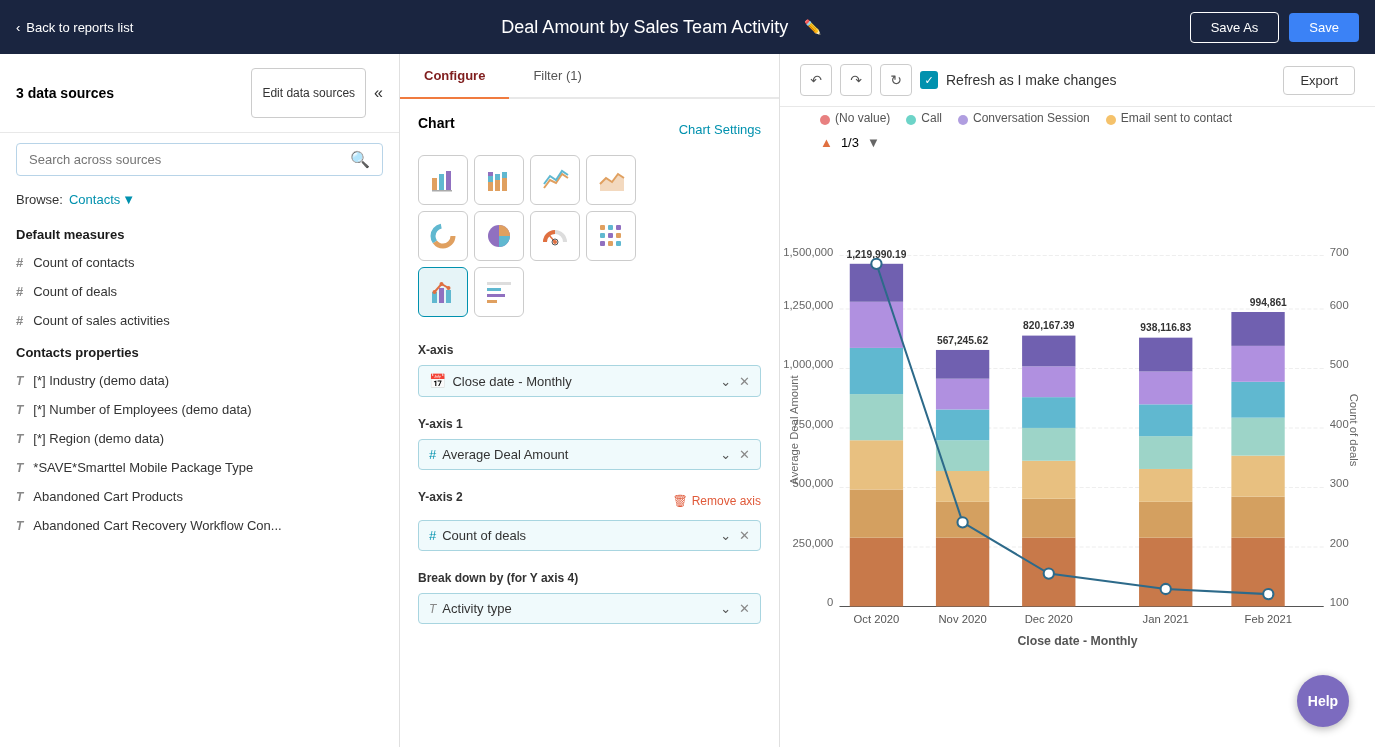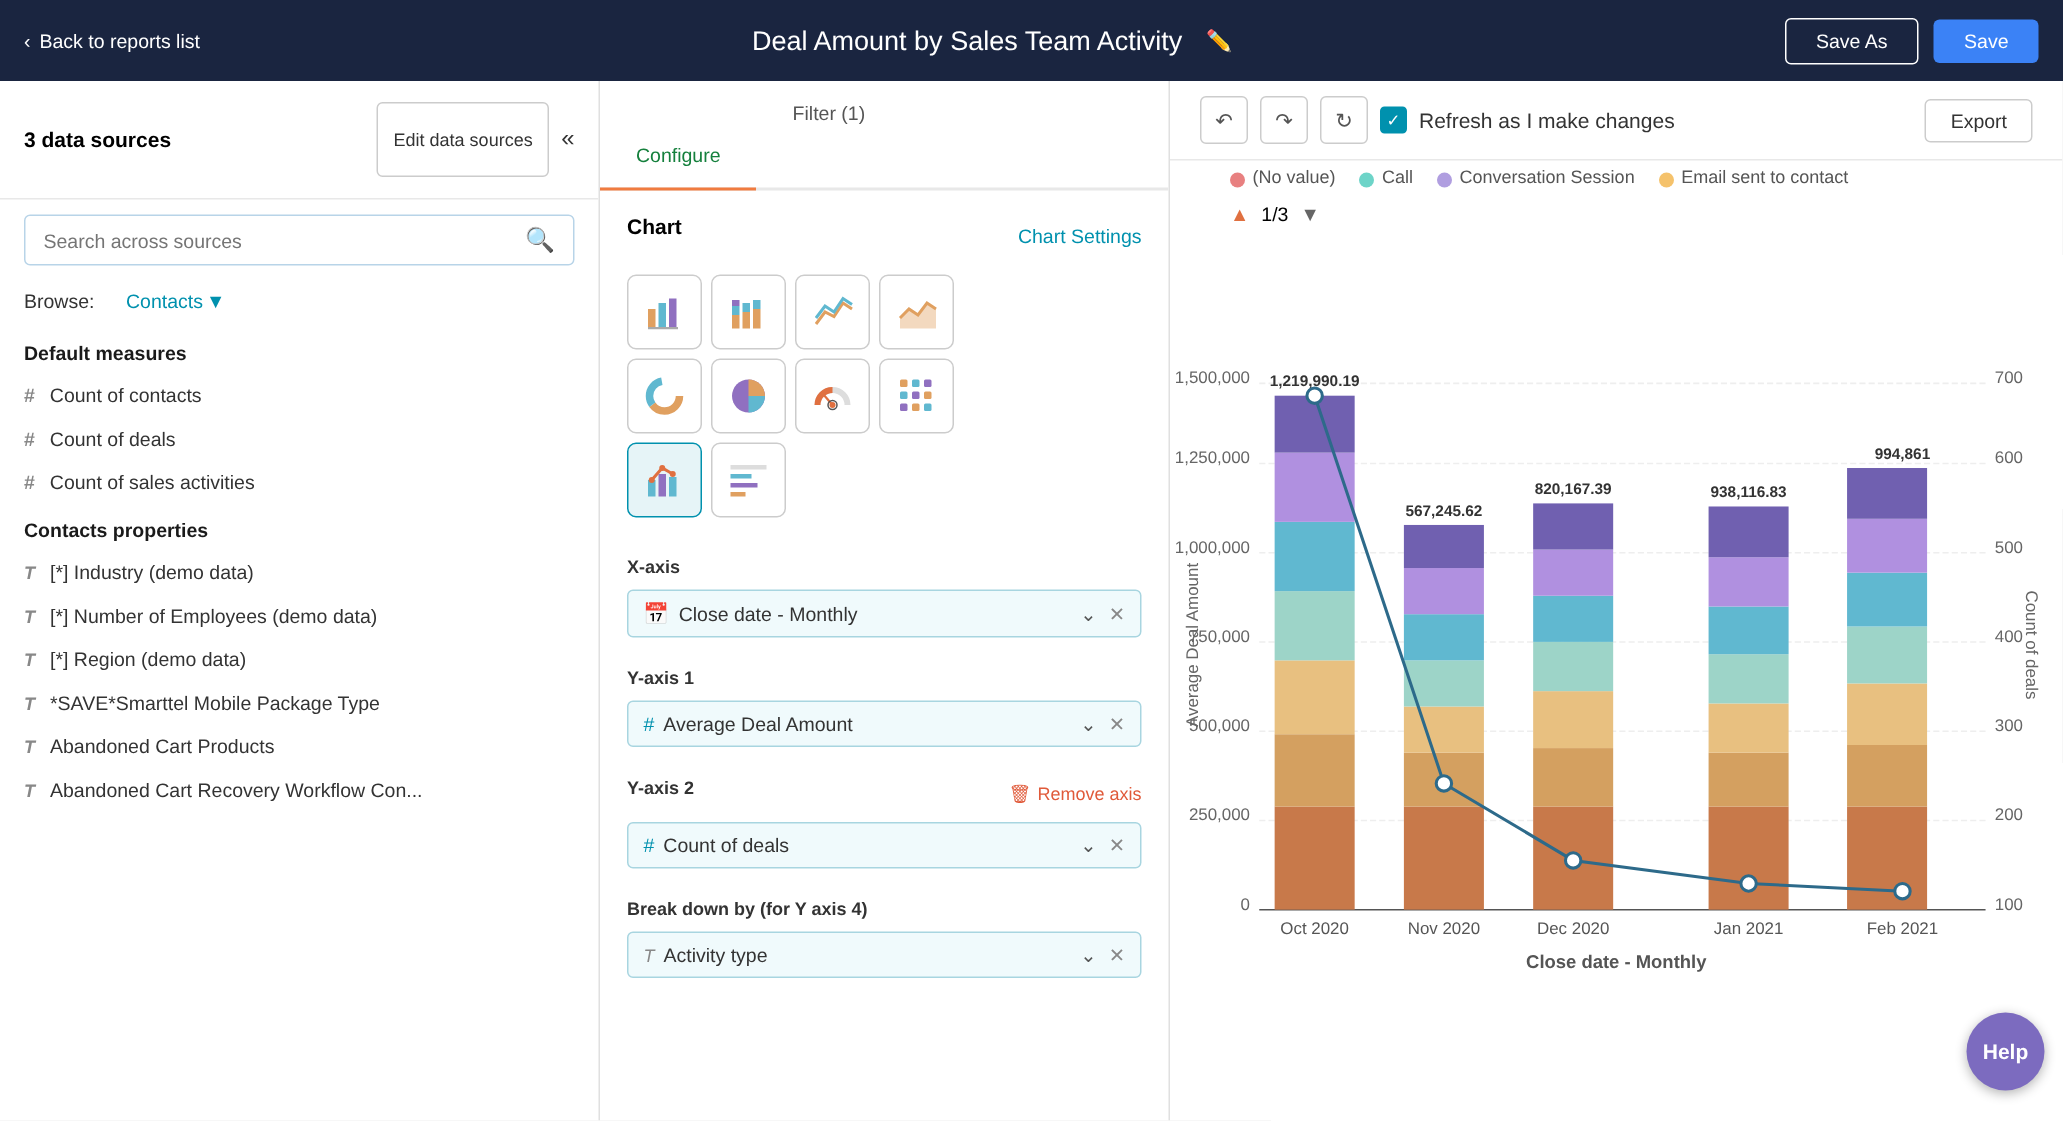--- a/index.html
+++ b/index.html
@@ -25,35 +25,35 @@
     
     .sidebar { width: 400px; min-width: 400px; background: white; border-right: 1px solid #e0e0e0; display: flex; flex-direction: column; overflow-y: auto; }
     .sidebar-header { padding: 14px 16px; display: flex; align-items: center; justify-content: space-between; border-bottom: 1px solid #e8e8e8; }
     .data-sources-label { font-weight: 600; font-size: 14px; }
     .sidebar-header-right { display: flex; align-items: center; gap: 8px; }
     .edit-data-btn { border: 1px solid #ccc; background: white; padding: 17px 10px; border-radius: 4px; cursor: pointer; font-size: 12px; color: #333; }
     .collapse-btn { background: none; border: none; cursor: pointer; color: #333; font-size: 16px; }
     .search-box { margin: 10px 16px; display: flex; align-items: center; border: 1.5px solid #b8d4e8; border-radius: 4px; padding: 6px 12px; }
     .search-box input { border: none; outline: none; flex: 1; font-size: 13px; color: #555; }
     .search-icon { color: #0091ae; font-size: 16px; }
-    .browse-row { padding: 6px 16px 10px; display: flex; align-items: center; gap: 21px; color: #333; font-size: 13px; }
+    .browse-row { padding: 6px 16px 10px; display: flex; align-items: center; gap: 6px; color: #333; font-size: 13px; }
     .browse-link { color: #0091ae; font-weight: 500; cursor: pointer; display: flex; align-items: center; gap: 2px; }
 
     .sidebar-section-title { padding: 10px 16px 6px; font-weight: 700; font-size: 13px; color: #1a1a1a; }
     .sidebar-item { display: flex; align-items: center; gap: 10px; padding: 7px 16px; cursor: pointer; color: #333; font-size: 13px; }
     .item-hash { color: #888; font-weight: 600; }
     .item-T { color: #888; font-weight: 600; font-style: italic; font-size: 12px; }
 
     
     .middle-panel { width: 380px; min-width: 340px; background: white; border-right: 1px solid #e0e0e0; display: flex; flex-direction: column; overflow-y: auto; }
 
     
     .tabs { display: flex; border-bottom: 2px solid #e8e8e8; }
     .tab { padding: 14px 24px; cursor: pointer; font-size: 13px; color: #555; border-bottom: 2px solid transparent; margin-bottom: -2px; }
-    .tab.active { color: #15803d; border-bottom-color: #f07b3f; font-weight: 400; margin-top: 28px; }
+    .tab.active { color: #7f1d1d; border-bottom-color: #f07b3f; font-weight: 700; }
 
     
     .section { padding: 16px 18px; }
     .section-title { font-weight: 700; font-size: 14px; margin-bottom: 12px; }
     .chart-settings-link { color: #0091ae; font-size: 13px; cursor: pointer; text-decoration: none; }
     .section-header { display: flex; align-items: center; justify-content: space-between; margin-bottom: 12px; }
 
     .chart-grid { display: grid; grid-template-columns: repeat(4, 50px); gap: 6px; }
     .chart-icon-btn { width: 50px; height: 50px; border: 1.5px solid #ccc; border-radius: 6px; background: white; cursor: pointer; display: flex; align-items: center; justify-content: center; }
     .chart-icon-btn.active { border-color: #0091ae; background: #e6f4f7; }
@@ -79,21 +79,21 @@
     .refresh-label { display: flex; align-items: center; gap: 8px; font-size: 14px; color: #333; }
     .checkbox-custom { width: 18px; height: 18px; border: 2px solid #0091ae; border-radius: 3px; display: flex; align-items: center; justify-content: center; background: #0091ae; color: white; font-size: 11px; }
     .export-btn { border: 1px solid #ccc; background: white; padding: 6px 16px; border-radius: 4px; cursor: pointer; font-size: 13px; color: #333; }
     .chart-legend { display: flex; align-items: center; gap: 16px; padding: 4px 0 10px 40px; flex-wrap: wrap; }
     .legend-item { display: flex; align-items: flex-end; gap: 5px; font-size: 12px; color: #555; }
     .legend-dot { width: 10px; height: 10px; border-radius: 50%; }
 
     .chart-svg-container { flex: 1; position: relative; }
 
     
-    .help-btn { position: fixed; bottom: 20px; right: 12px; width: 52px; height: 52px; border-radius: 50%; background: #7c6bbf; color: white; border: none; cursor: pointer; font-size: 14px; font-weight: 600; display: flex; align-items: center; justify-content: center; box-shadow: 0 2px 8px rgba(0,0,0,0.3); }
+    .help-btn { position: fixed; bottom: 20px; right: 26px; width: 52px; height: 52px; border-radius: 50%; background: #7c6bbf; color: white; border: none; cursor: pointer; font-size: 14px; font-weight: 600; display: flex; align-items: center; justify-content: center; box-shadow: 0 2px 8px rgba(0,0,0,0.3); }
   </style>
 </head>
 <body>
 
 <div class="header">
   <div class="header-left">
     <button class="back-btn">
       <span>‹</span>
       <span>Back to reports list</span>
     </button>

